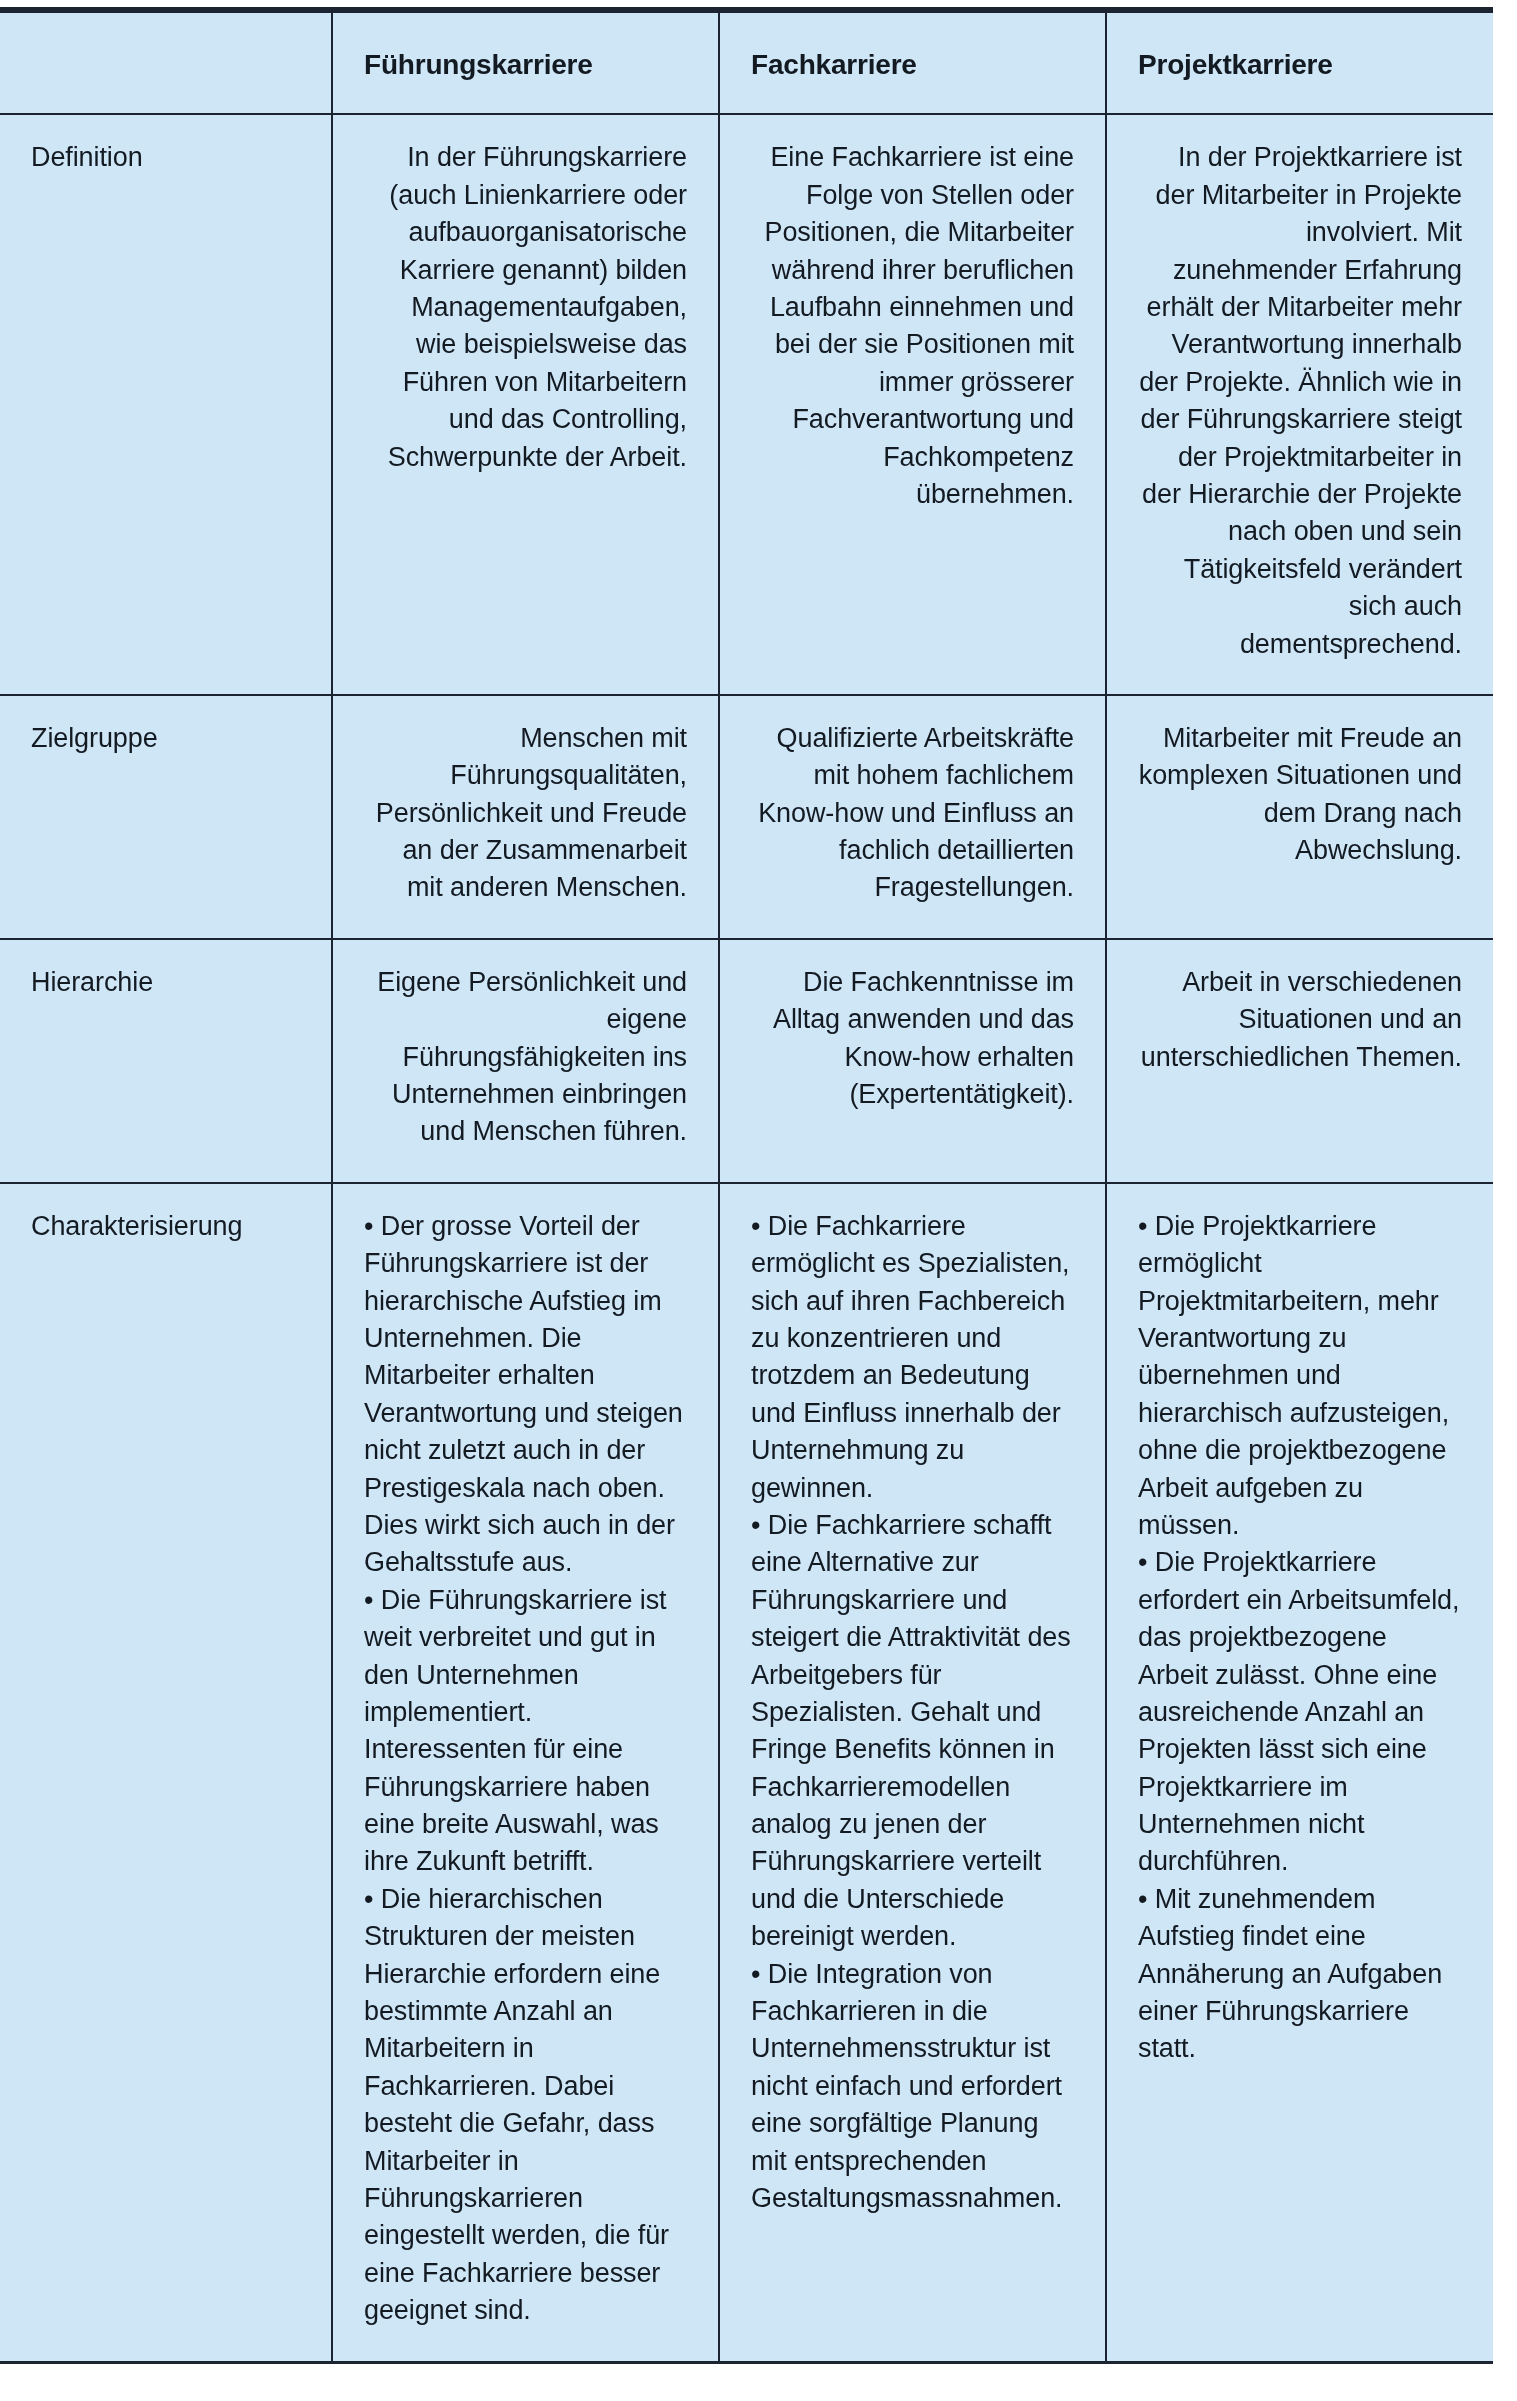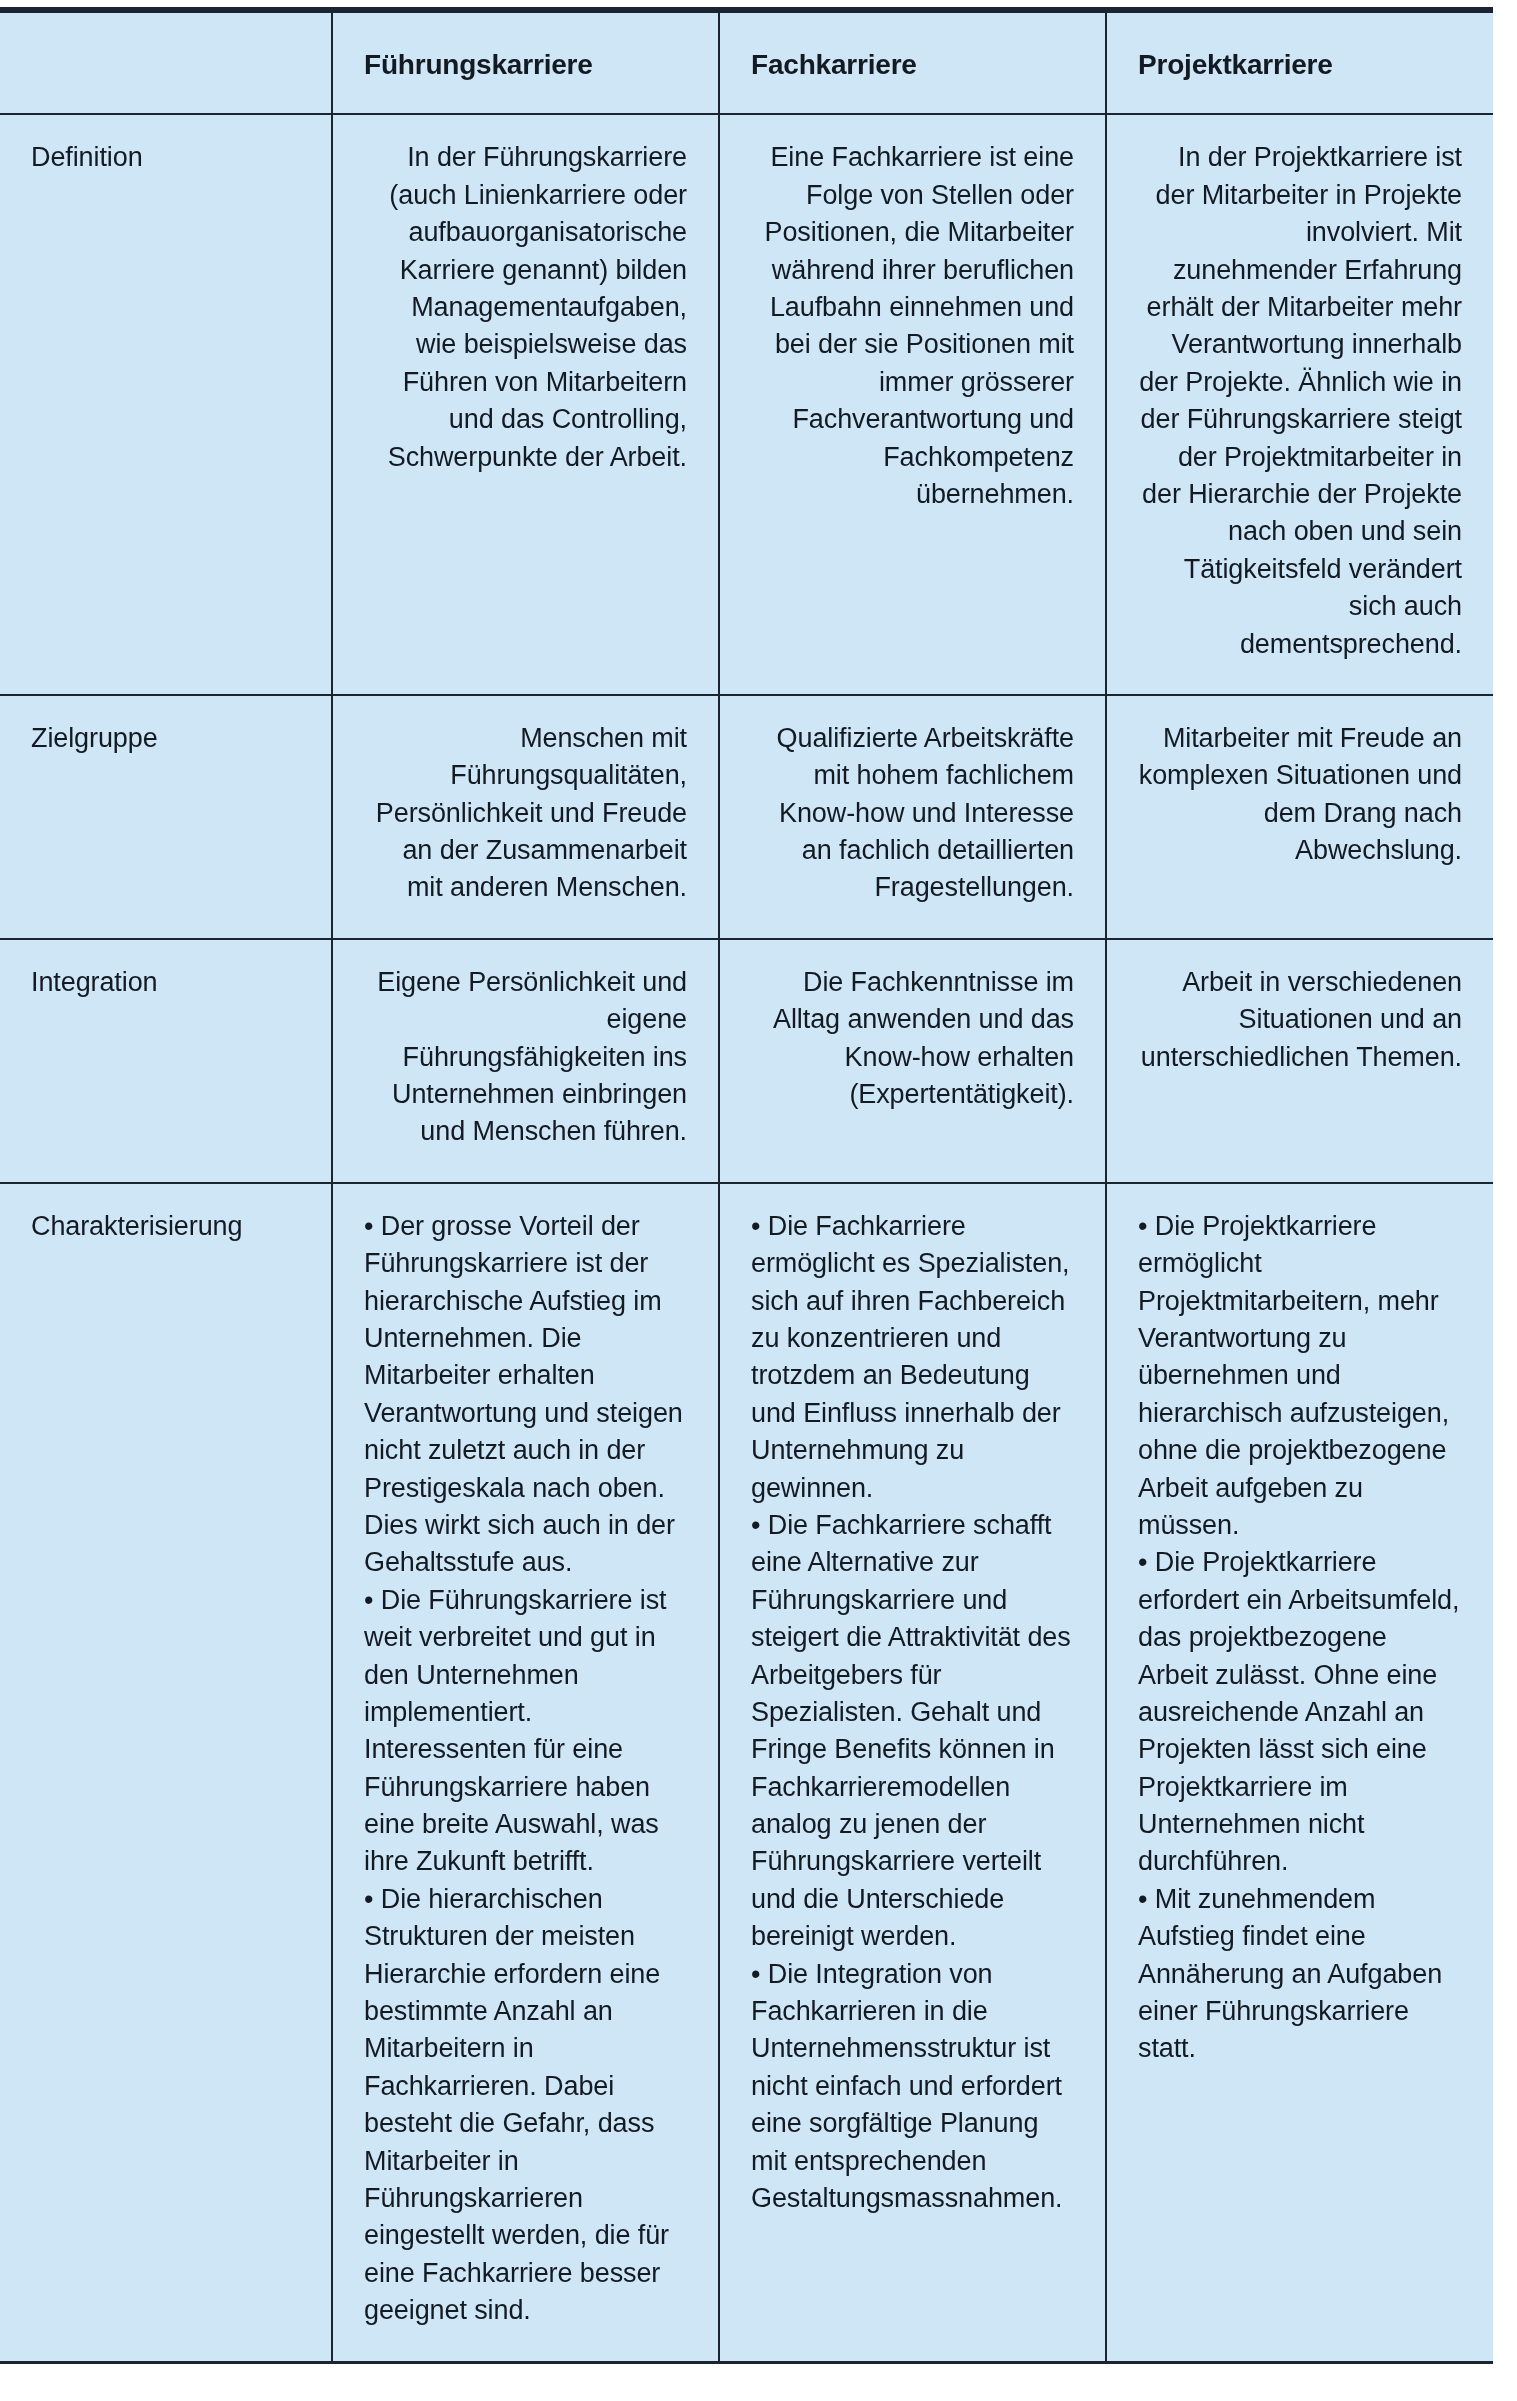--- a/index.html
+++ b/index.html
@@ -125,29 +125,29 @@
           <p class="cell-p">In der Projektkarriere ist der Mitarbeiter in Projekte involviert. Mit zunehmender Erfahrung erhält der Mitarbeiter mehr Verantwortung innerhalb der Projekte. Ähnlich wie in der Führungskarriere steigt der Projektmitarbeiter in der Hierarchie der Projekte nach oben und sein Tätigkeitsfeld verändert sich auch dementsprechend.</p>
         </td>
       </tr>
 
       <tr>
         <td class="row-label">Zielgruppe</td>
         <td>
           <p class="cell-p">Menschen mit Führungsqualitäten, Persönlichkeit und Freude an der Zusammenarbeit mit anderen Menschen.</p>
         </td>
         <td>
-          <p class="cell-p">Qualifizierte Arbeitskräfte mit hohem fachlichem Know-how und Interesse an fachlich detaillierten Fragestellungen.</p>
+          <p class="cell-p">Qualifizierte Arbeitskräfte mit hohem fachlichem Know-how und Einfluss an fachlich detaillierten Fragestellungen.</p>
         </td>
         <td>
           <p class="cell-p">Mitarbeiter mit Freude an komplexen Situationen und dem Drang nach Abwechslung.</p>
         </td>
       </tr>
 
       <tr>
-        <td class="row-label">Integration</td>
+        <td class="row-label">Hierarchie</td>
         <td>
           <p class="cell-p">Eigene Persönlichkeit und eigene Führungsfähigkeiten ins Unternehmen einbringen und Menschen führen.</p>
         </td>
         <td>
           <p class="cell-p">Die Fachkenntnisse im Alltag anwenden und das Know-how erhalten (Expertentätigkeit).</p>
         </td>
         <td>
           <p class="cell-p">Arbeit in verschiedenen Situationen und an unterschiedlichen Themen.</p>
         </td>
       </tr>

